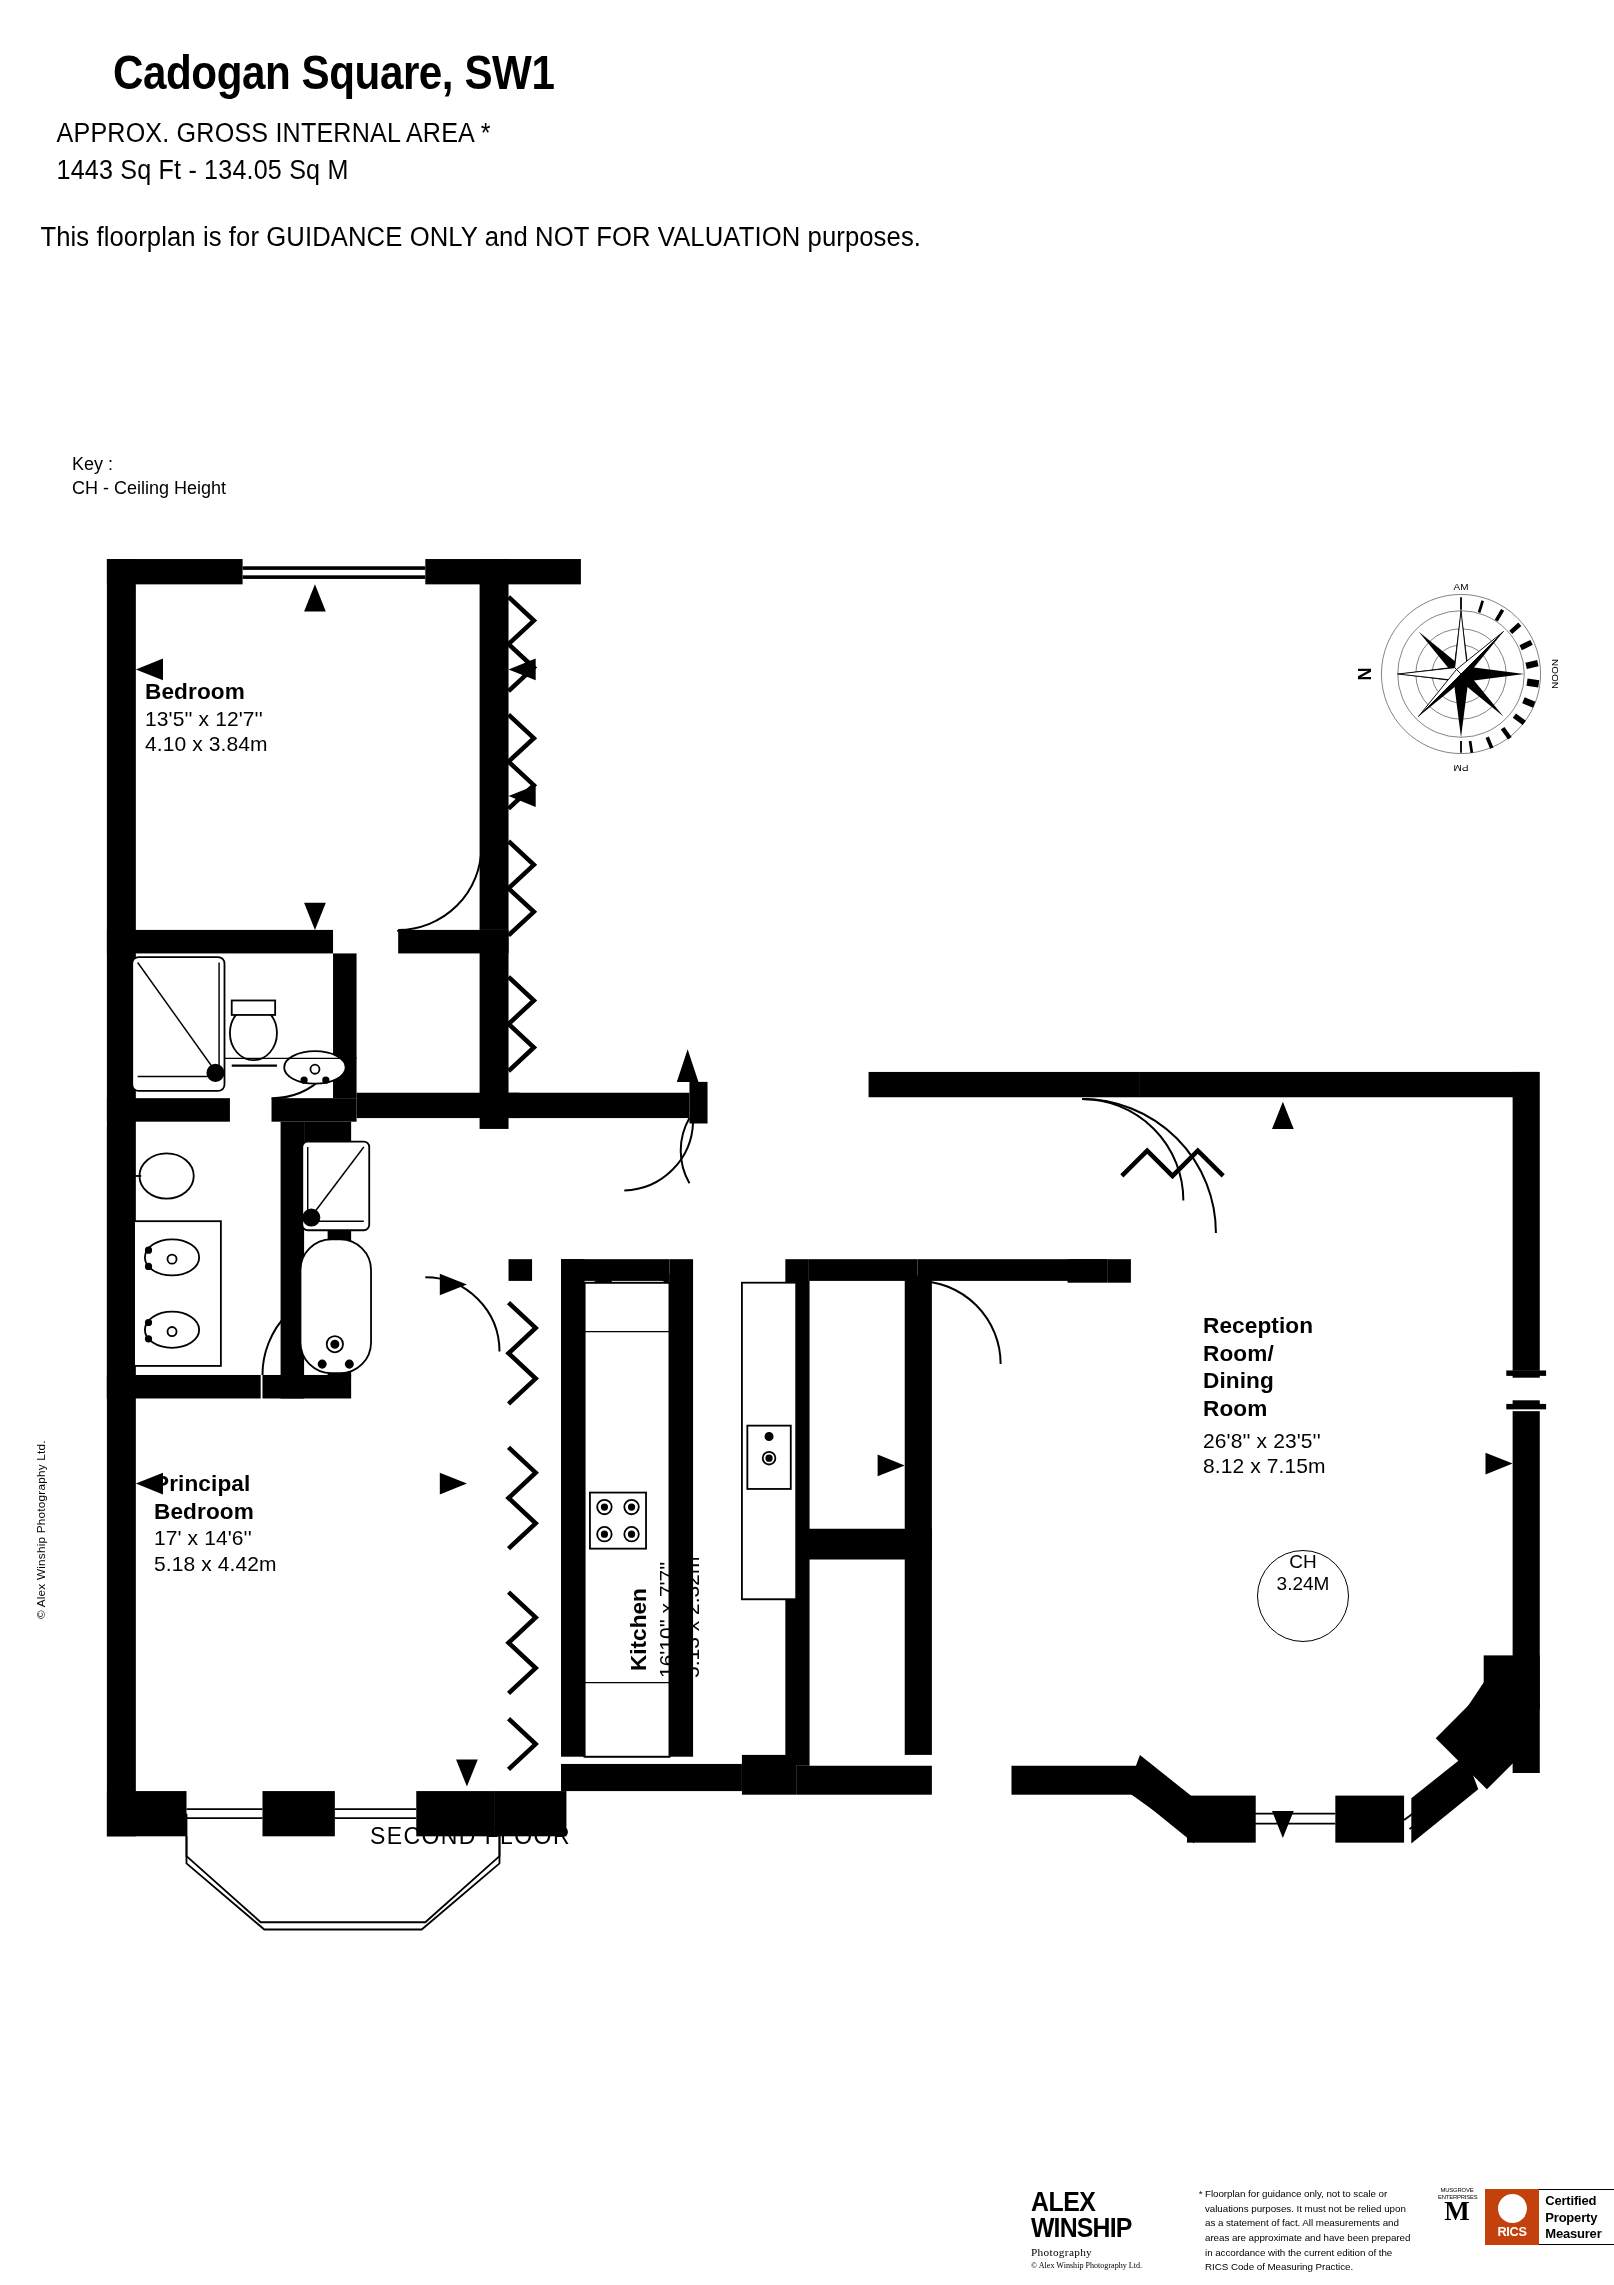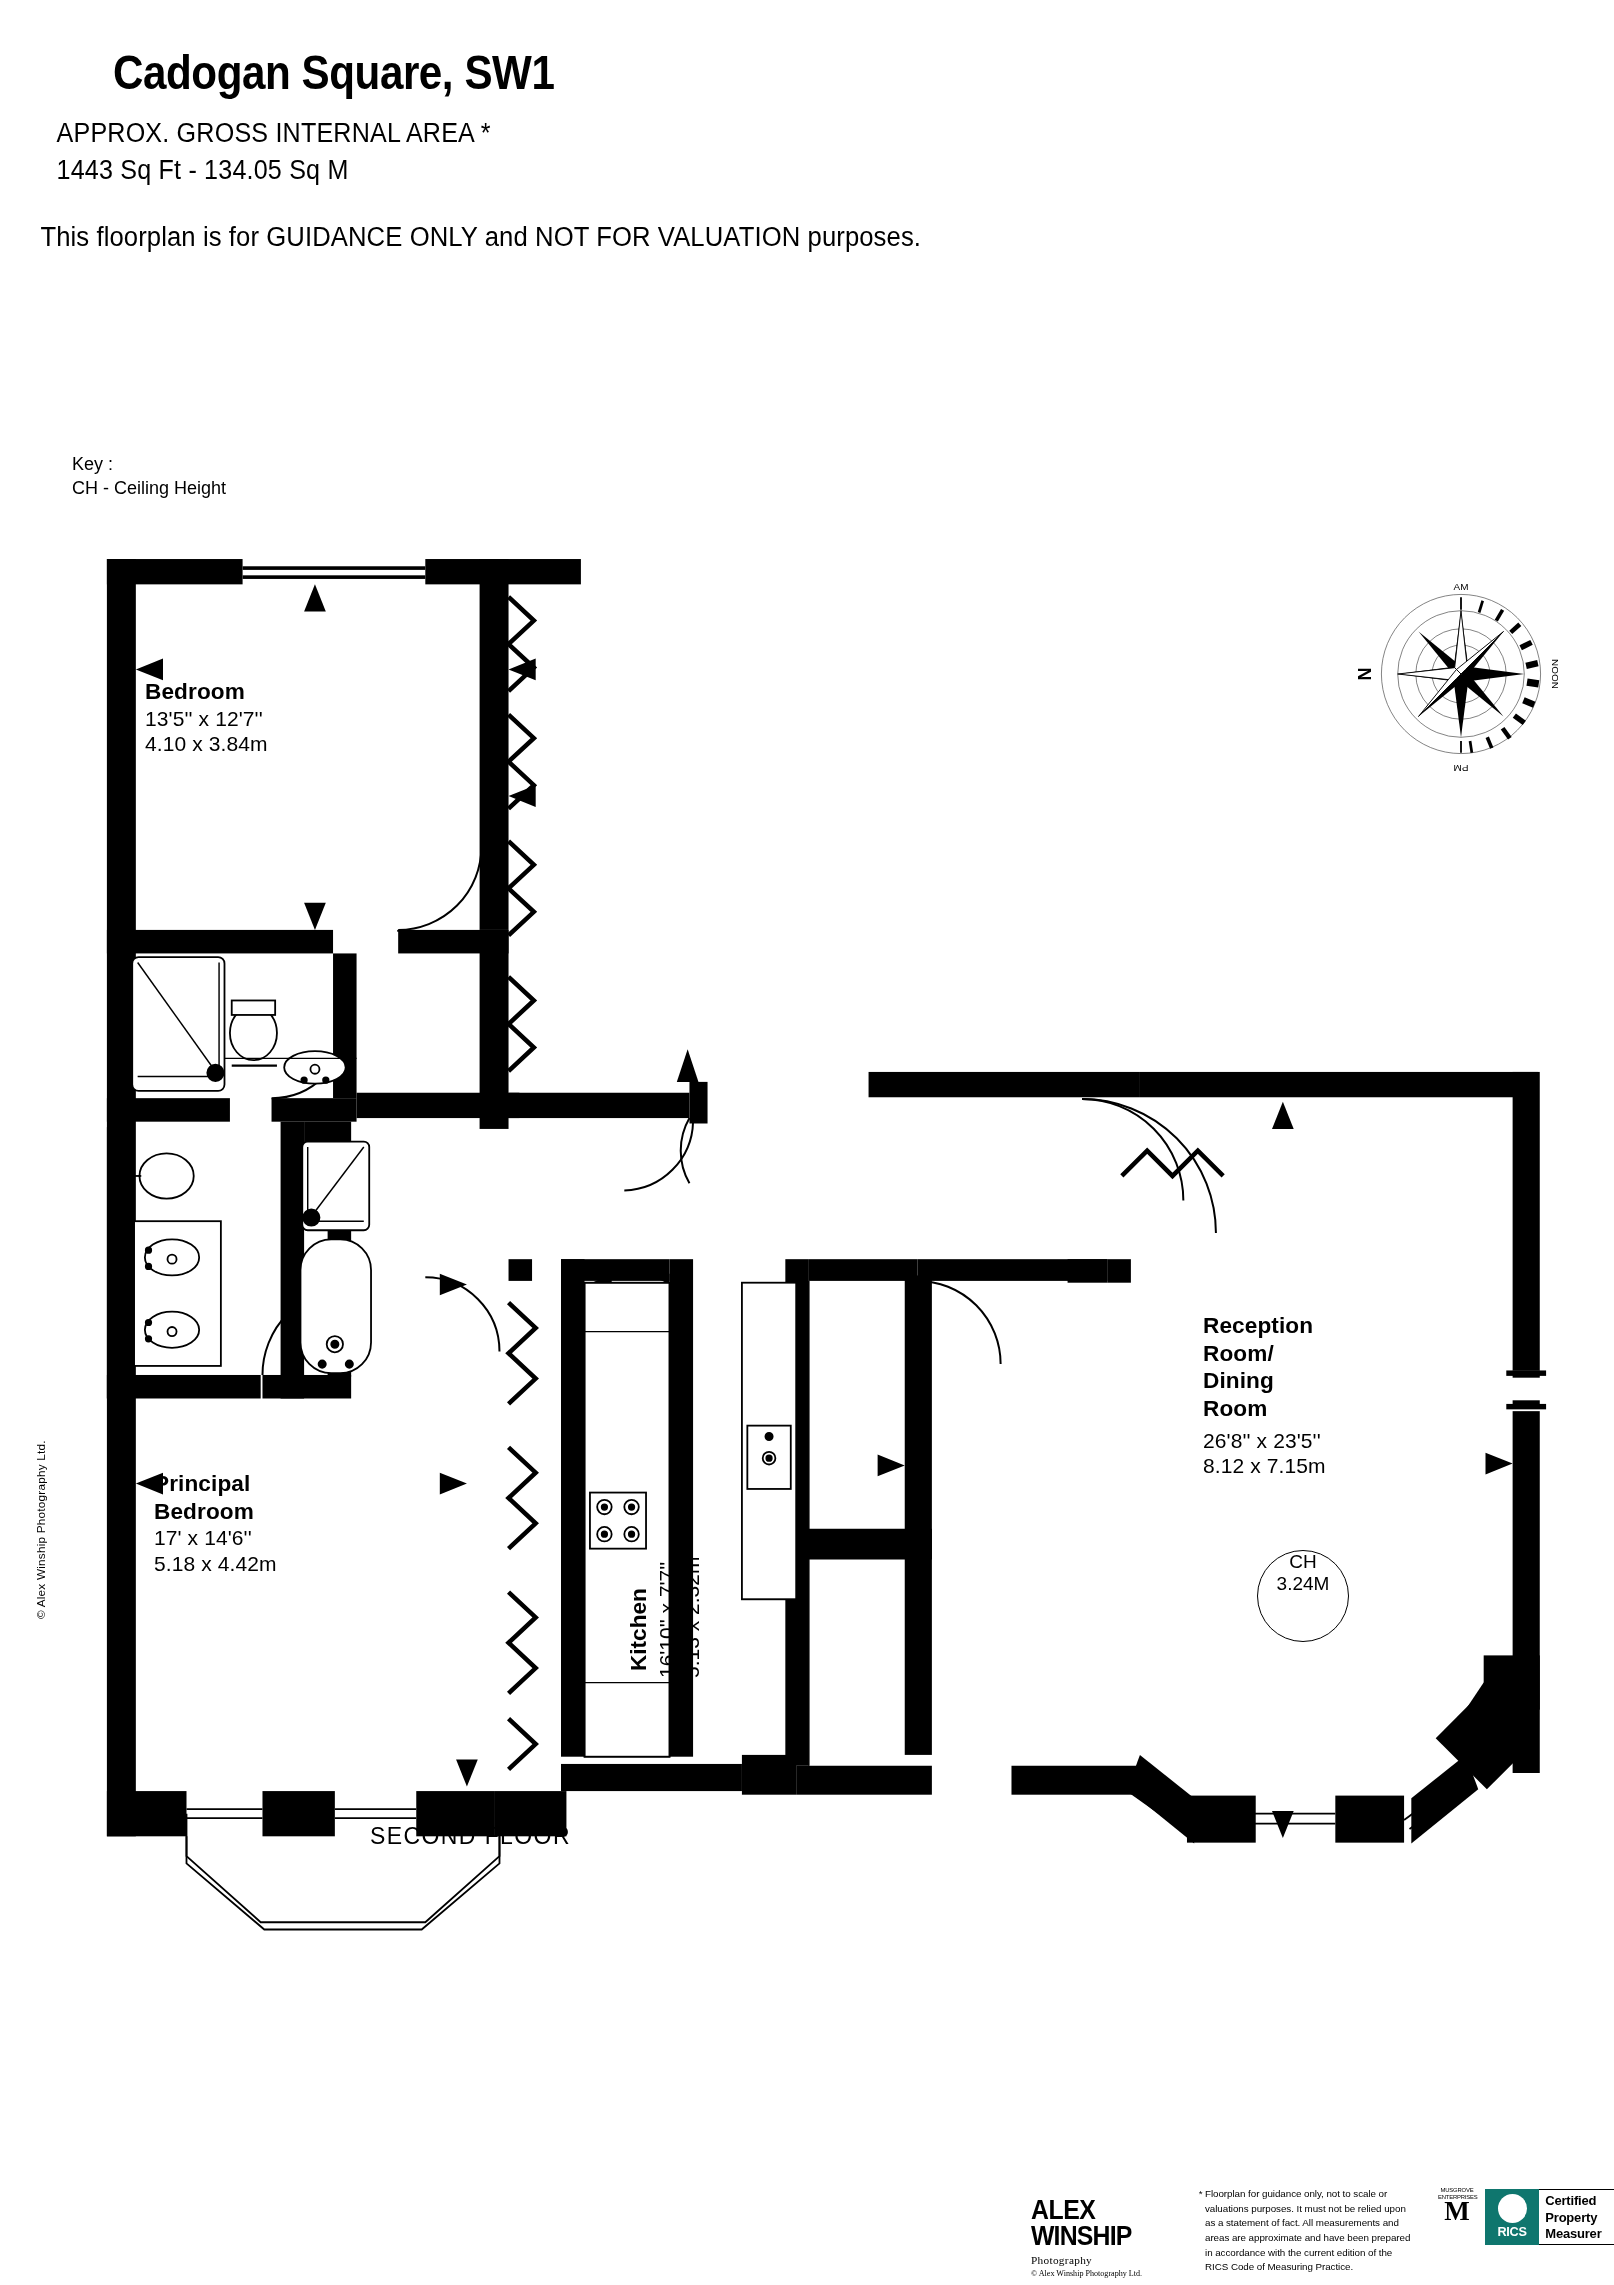--- a/index.html
+++ b/index.html
@@ -44,34 +44,34 @@
              display:flex;flex-direction:column;align-items:center;justify-content:flex-start;font-size:19px;line-height:1.18;}
 
   
   #plan{left:0;top:0;}
 
   
   #compass{left:1357px;top:570px;width:208px;height:208px;}
 
   
   #footer{left:1022px;top:2167px;width:579px;height:118px;}
-  #alexlogo{position:absolute;left:9px;top:31px;width:145px;}
+  #alexlogo{position:absolute;left:9px;top:23px;width:145px;}
   .alex-l1{font-size:27px;font-weight:bold;letter-spacing:-0.5px;line-height:.95;transform:scaleX(.92);transform-origin:left top;}
   .alex-l2{font-size:27px;font-weight:bold;letter-spacing:-0.9px;line-height:.95;transform:scaleX(.92);transform-origin:left top;}
   .alex-sub{font-size:11.3px;margin-top:4.5px;font-family:"Liberation Serif",serif;letter-spacing:0.3px;}
   .alex-cr{font-size:8.1px;margin-top:3.6px;font-family:"Liberation Serif",serif;}
 
   #disclaimer{position:absolute;left:183px;top:20px;width:210px;font-size:9.8px;line-height:1.5;letter-spacing:-0.05px;}
   #disclaimer .star{position:absolute;left:-6.3px;top:0;}
 
   #ricsblock{position:absolute;left:416px;top:14.5px;width:167px;height:71px;}
   #mgrove{position:absolute;left:0;top:5.4px;width:38px;text-align:center;}
   .mg-top{font-size:5.9px;line-height:1.15;letter-spacing:-0.2px;}
   .mg-m{font-size:27px;font-weight:bold;line-height:.85;font-family:"Liberation Serif",serif;}
-  #ricsbox{position:absolute;left:47px;top:7.2px;width:54px;height:56px;background:#0f766e;color:#fff;}
+  #ricsbox{position:absolute;left:47px;top:7.2px;width:54px;height:56px;background:#c2410c;color:#fff;}
   #ricsbox .rlogo{position:absolute;left:12.7px;top:5.4px;width:29px;height:29px;border-radius:50%;background:#fff;}
   #ricsbox .rword{position:absolute;left:0;top:36px;width:54px;text-align:center;font-size:12.7px;font-weight:bold;color:#fff;letter-spacing:-0.3px;}
   #certbox{position:absolute;left:101px;top:7.2px;width:109px;height:56px;border:1.4px solid #000;border-left:none;
            border-radius:0 9px 9px 0;padding:3.6px 0 0 6.3px;box-sizing:border-box;}
   .cert-line{font-size:13px;font-weight:bold;line-height:1.25;letter-spacing:-0.2px;}
 </style>
 </head>
 <body>
 
 <div id="header">

